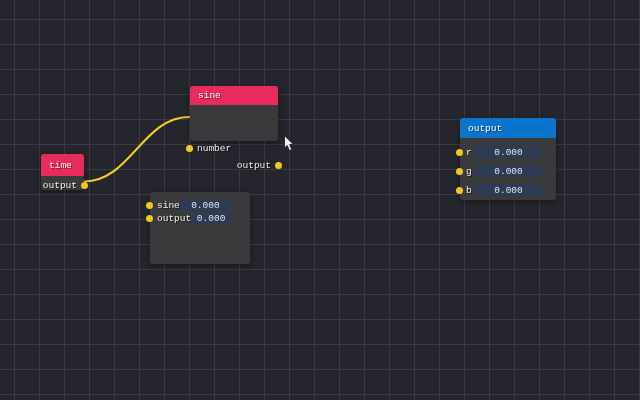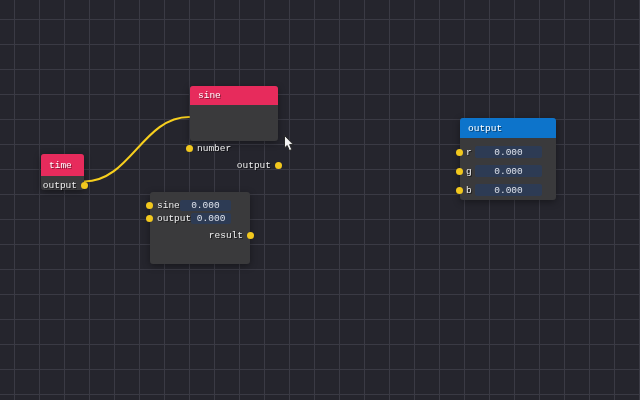--- a/index.html
+++ b/index.html
@@ -143,24 +143,20 @@
       <div class="row">
         <span class="port in"></span>
         <span>sine</span>
         <span class="value-field">0.000</span>
       </div>
       <div class="row">
         <span class="port in"></span>
         <span>output</span>
         <span class="value-field">0.000</span>
       </div>
-      <div class="row result right">
-        <span>result</span>
-        <span class="port out"></span>
-      </div>
     </div>
   </div>
 
   <div class="node outputnode">
     <div class="node-header output">
       <span>output</span>
     </div>
     <div class="node-body">
       <div class="row">
         <span class="port in"></span>

